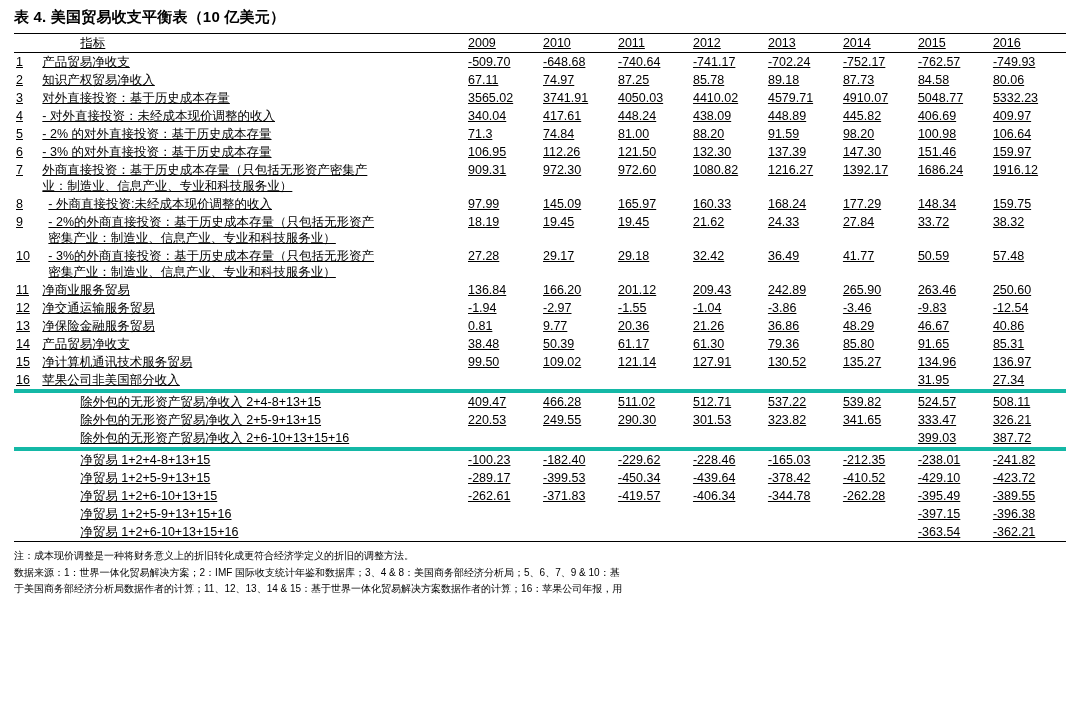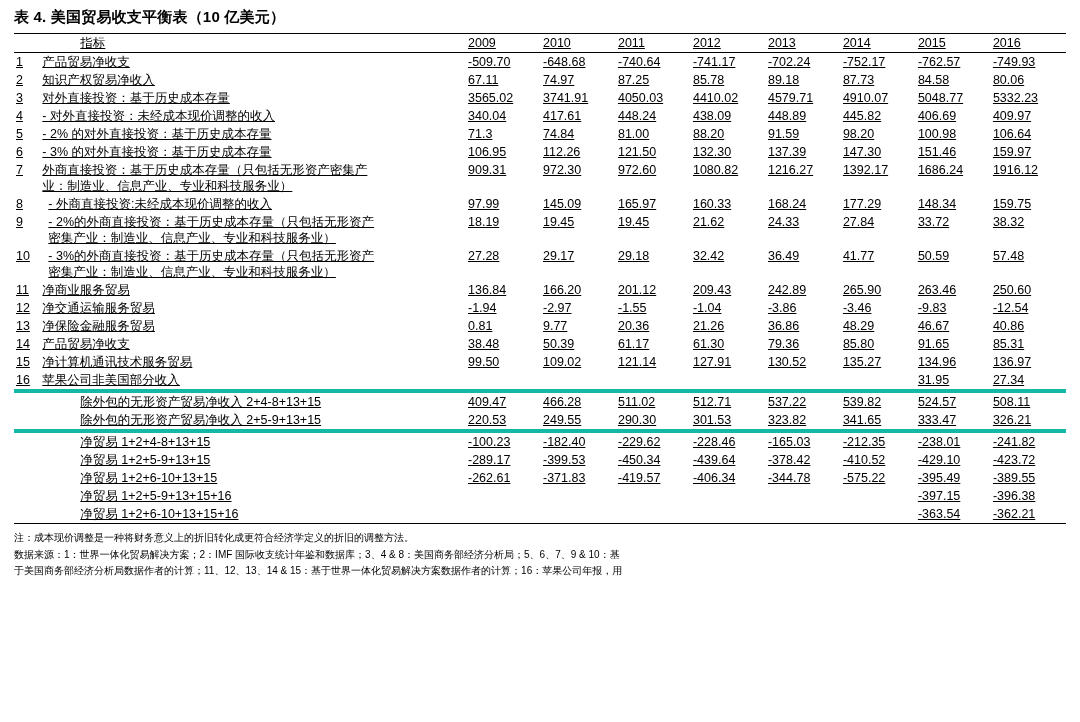--- a/index.html
+++ b/index.html
@@ -331,20 +331,32 @@
         <td class="val">249.55</td>
         <td class="val">290.30</td>
         <td class="val">301.53</td>
         <td class="val">323.82</td>
         <td class="val">341.65</td>
         <td class="val">333.47</td>
         <td class="val">326.21</td>
       </tr>
 
 
+      <tr>
+        <td></td>
+        <td class="lbl grp-label">除外包的无形资产贸易净收入 2+6-10+13+15+16</td>
+        <td class="val"></td>
+        <td class="val"></td>
+        <td class="val"></td>
+        <td class="val"></td>
+        <td class="val"></td>
+        <td class="val"></td>
+        <td class="val">399.03</td>
+        <td class="val">387.72</td>
+      </tr>
 
       <tr class="rule-thin-top">
         <td></td>
         <td class="lbl grp-label">净贸易 1+2+4-8+13+15</td>
         <td class="val">-100.23</td>
         <td class="val">-182.40</td>
         <td class="val">-229.62</td>
         <td class="val">-228.46</td>
         <td class="val">-165.03</td>
         <td class="val">-212.35</td>
@@ -366,21 +378,21 @@
       </tr>
 
       <tr>
         <td></td>
         <td class="lbl grp-label">净贸易 1+2+6-10+13+15</td>
         <td class="val">-262.61</td>
         <td class="val">-371.83</td>
         <td class="val">-419.57</td>
         <td class="val">-406.34</td>
         <td class="val">-344.78</td>
-        <td class="val">-575.22</td>
+        <td class="val">-262.28</td>
         <td class="val">-395.49</td>
         <td class="val">-389.55</td>
       </tr>
 
       <tr>
         <td></td>
         <td class="lbl grp-label">净贸易 1+2+5-9+13+15+16</td>
         <td class="val"></td>
         <td class="val"></td>
         <td class="val"></td>

